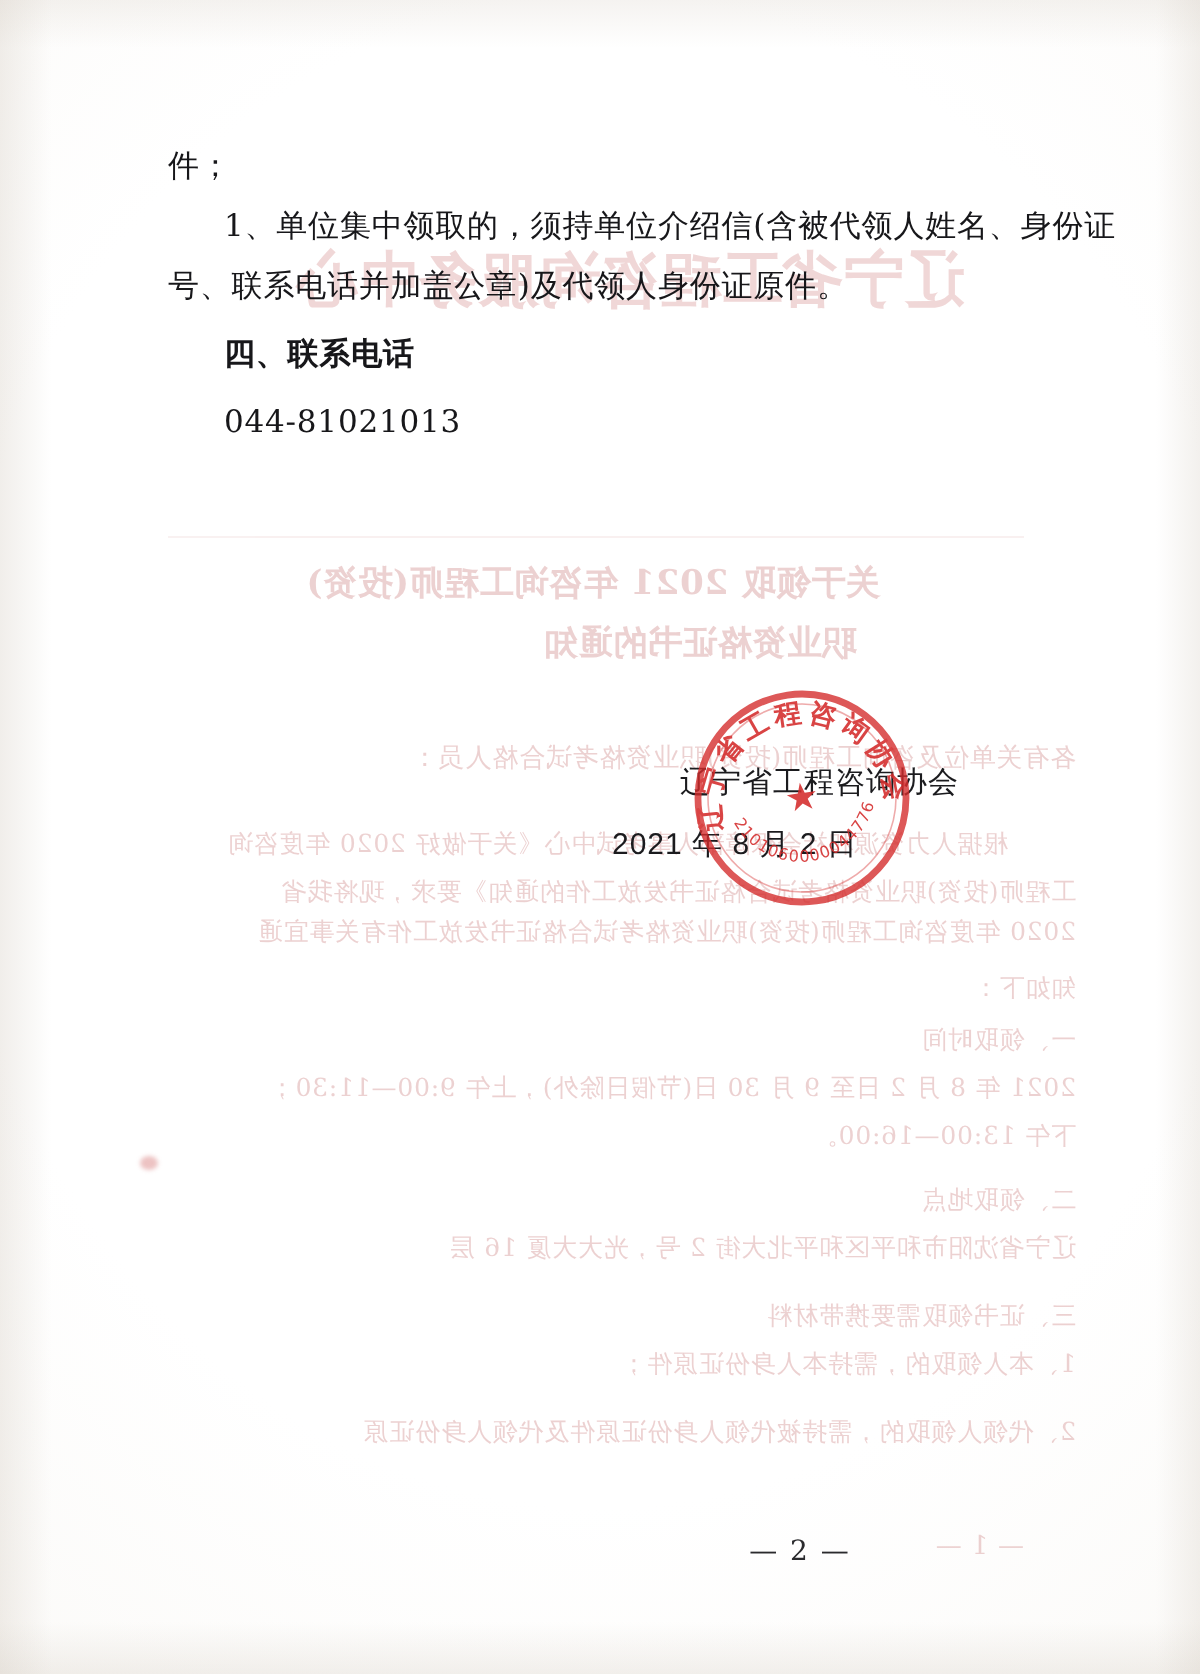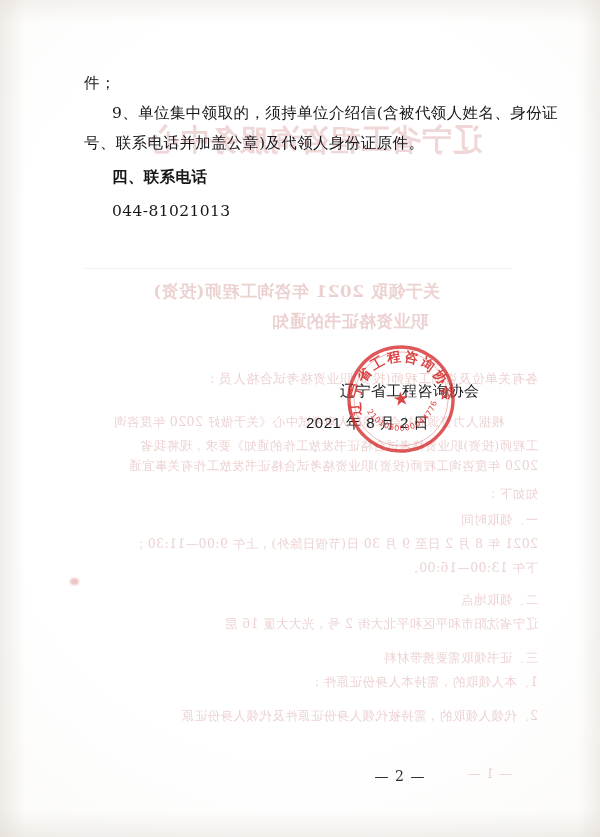--- a/index.html
+++ b/index.html
@@ -212,21 +212,21 @@
       <text x="56" y="62" font-family="DejaVu Sans, sans-serif" font-size="19" fill="#d42b2b" text-anchor="middle">★</text>
       <path id="sealArcBottom" d="M 20 62 A 38 38 0 0 0 92 62" fill="none"></path>
       <text font-family="DejaVu Sans, sans-serif" font-size="8" fill="#d42b2b" letter-spacing="0.6">
         <textPath href="#sealArcBottom" startOffset="50%" text-anchor="middle">2101060000044776</textPath>
       </text>
     </svg>
   </div>
 
   <div class="content">
     <div class="para p-cont">件；</div>
-    <div class="para p-item3a">9、单位集中领取的，须持单位介绍信(含被代领人姓名、身份证</div>
+    <div class="para p-item3a">1、单位集中领取的，须持单位介绍信(含被代领人姓名、身份证</div>
     <div class="para p-item3b">号、联系电话并加盖公章)及代领人身份证原件。</div>
     <div class="para p-head4">四、联系电话</div>
     <div class="para p-phone">044-81021013</div>
 
     <div class="signature">辽宁省工程咨询协会</div>
     <div class="sign-date">2021 年 8 月 2 日</div>
 
     <div class="page-number">
       <span class="page-number-inner">— 2 —</span>
     </div>

